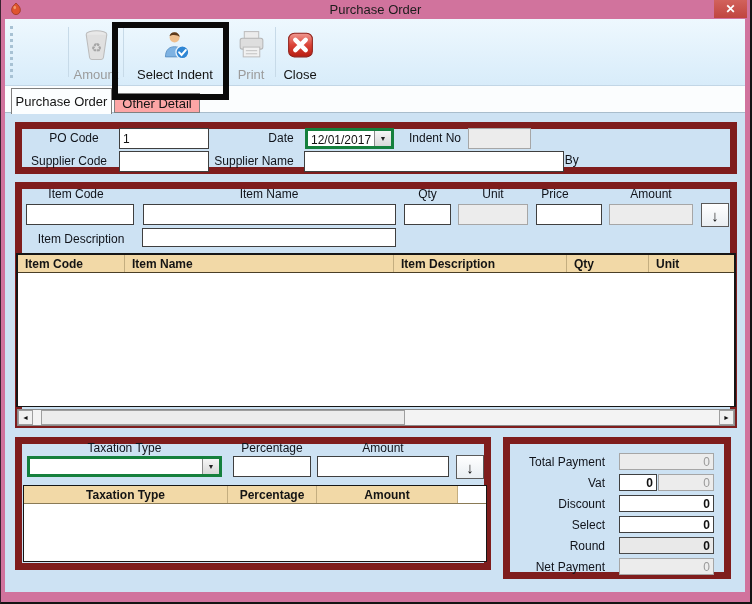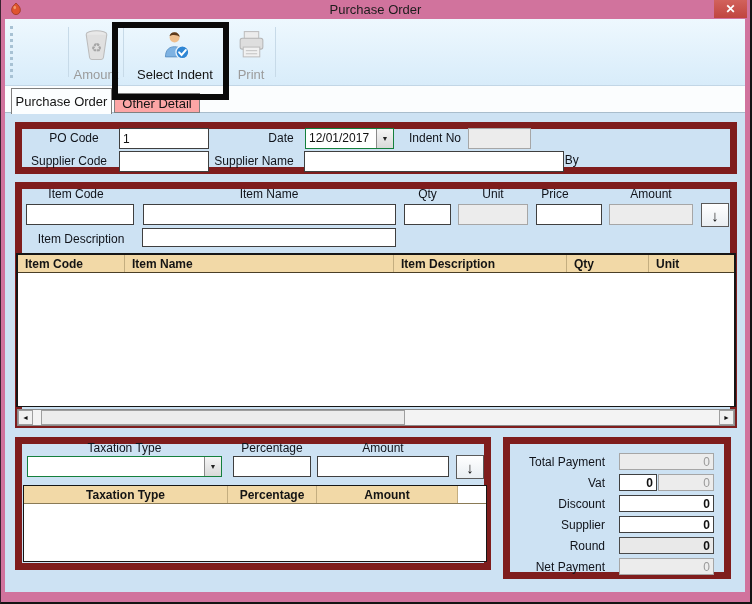--- a/index.html
+++ b/index.html
@@ -37,21 +37,21 @@
   .tab.inactive { left:109px; top:7px; width:86px; height:20px; background:#fca5a5; }
   
   .main { position:absolute; left:0; top:94px; width:740px; height:479px; background:#cde2f3; }
   .groupbox { position:absolute; border:7px solid #7f1d1d; background:#cde2f3; }
   .lbl { position:absolute; font-size:12px; color:#10131a; white-space:nowrap; }
   .lbl.r { text-align:center; }
   .lbl.c { text-align:center; }
   input.fld { position:absolute; height:21px; border:1px solid #3f3f3f; background:#fff;
               font-family:"Liberation Sans",sans-serif; font-size:12px; padding:0 3px; color:#111; }
   input.fld.dis { background:#ececec; border:1px solid #a6a6a6; color:#8f8f8f; }
-  .combo { position:absolute; height:21px; border:1px solid #15803d; background:#fff; display:flex; }
+  .combo { position:absolute; height:21px; border:3px solid #15803d; background:#fff; display:flex; }
   .combo .val { flex:1; font-size:12px; padding:2px 3px; color:#111; overflow:hidden; white-space:nowrap; }
   .combo .arrow { width:17px; background:linear-gradient(#f6f6f6,#d9d9d9);
                   border-left:1px solid #8a8a8a; font-size:7px; color:#222; display:flex;
                   align-items:center; justify-content:center; }
   .addbtn { position:absolute; width:28px; height:24px; background:linear-gradient(#ffffff,#e9eef2);
             border:1px solid #5a5a5a; font-size:15px; font-weight:bold; color:#111;
             display:flex; align-items:center; justify-content:center; }
   
   .grid { position:absolute; border:2px solid #161616; background:#fff; }
   .grid-head { display:flex; height:18px; background:#f2d9a7; border-bottom:1px solid #4a3f26; }
@@ -134,20 +134,36 @@
               <rect x="5" y="9.5" width="22" height="10.5" rx="2" fill="#dedede" stroke="#b5b5b5"></rect>
               <rect x="8" y="18" width="16" height="9.5" fill="#f1f1f1" stroke="#bdbdbd"></rect>
               <line x1="10.5" y1="21.5" x2="21.5" y2="21.5" stroke="#c2c2c2"></line>
               <line x1="10.5" y1="24.5" x2="21.5" y2="24.5" stroke="#c2c2c2"></line>
             </svg>
         </span>
         <span class="tb-label dis">Print</span>
       </div>
       <div class="tb-sep" style="left:270px;"></div>
 
+      <div class="tb-btn" style="left:272px; width:46px;">
+        <span>
+          <svg viewBox="0 0 32 32">
+              <defs>
+                <linearGradient id="rg" x1="0" y1="0" x2="0" y2="1">
+                  <stop offset="0" stop-color="#f09b94"></stop>
+                  <stop offset="0.5" stop-color="#db4438"></stop>
+                  <stop offset="1" stop-color="#b71d12"></stop>
+                </linearGradient>
+              </defs>
+              <rect x="4.5" y="4.5" width="23" height="23" rx="5.5" fill="url(#rg)" stroke="#8e1f18"></rect>
+              <path d="M11 11 L21 21 M21 11 L11 21" stroke="#fff" stroke-width="4.4" stroke-linecap="round"></path>
+            </svg>
+        </span>
+        <span class="tb-label">Close</span>
+      </div>
     </div>
 
     <div class="tabstrip">
       <div class="tab active">Purchase Order</div>
       <div class="tab inactive">Other Detail</div>
     </div>
 
     <div class="main">
 
       <div class="groupbox" style="left:10px; top:9px; width:722px; height:52px;"></div>
@@ -236,21 +252,21 @@
         <div class="pay-row">
           <span class="plbl">Vat</span>
           <input class="pay-fld" style="width: 38px;" readonly="" value="0">
           <input class="pay-fld dis" style="width: 56px; margin-left: 1px;" readonly="" value="0">
         </div>
         <div class="pay-row">
           <span class="plbl">Discount</span>
           <input class="pay-fld" style="width: 95px;" readonly="" value="0">
         </div>
         <div class="pay-row">
-          <span class="plbl">Supplier</span>
+          <span class="plbl">Select</span>
           <input class="pay-fld" style="width: 95px;" readonly="" value="0">
         </div>
         <div class="pay-row">
           <span class="plbl">Round</span>
           <input class="pay-fld rodark" style="width: 95px;" readonly="" value="0">
         </div>
         <div class="pay-row">
           <span class="plbl">Net Payment</span>
           <input class="pay-fld dis" style="width: 95px;" readonly="" value="0">
         </div>

